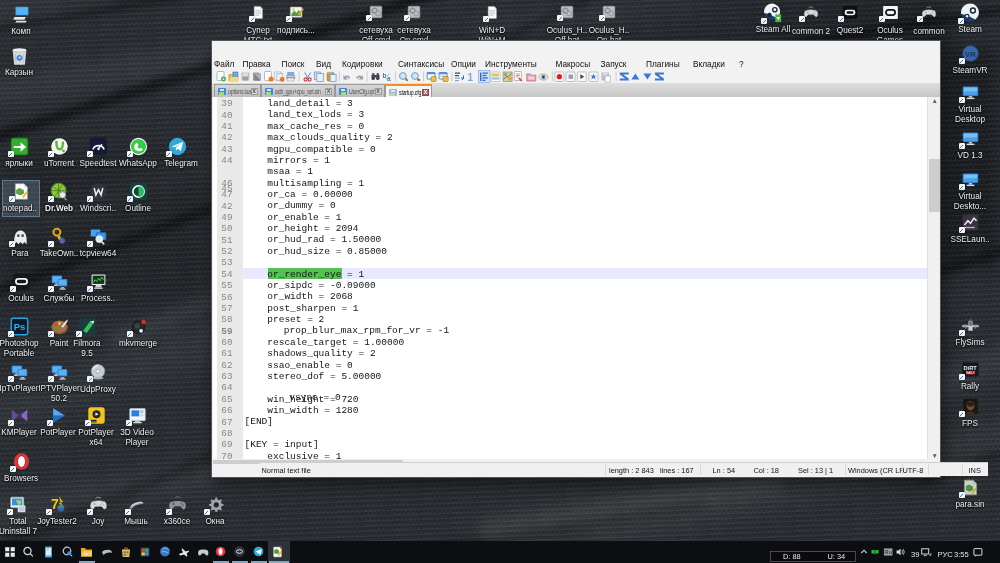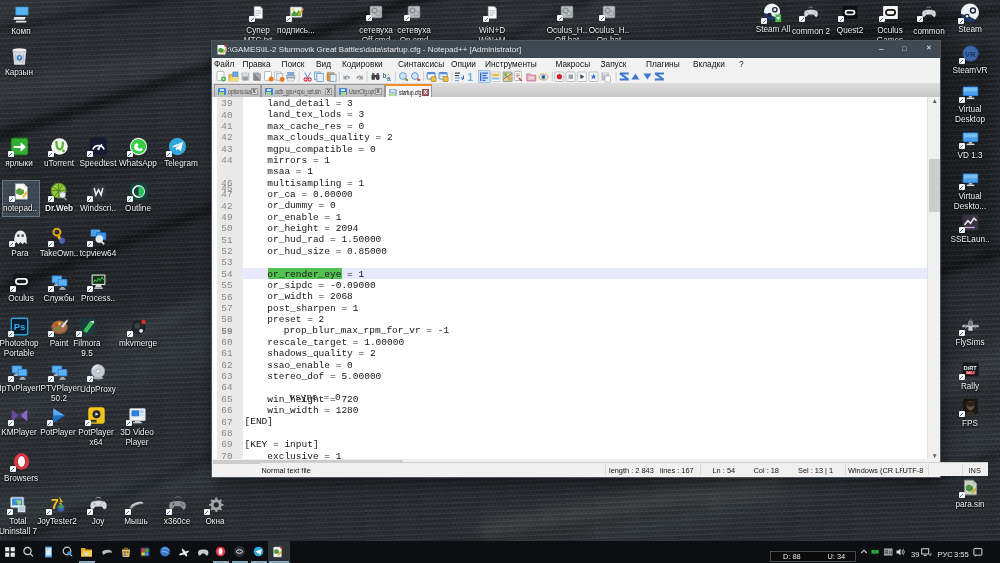--- a/index.html
+++ b/index.html
@@ -723,34 +723,20 @@
       <div class="lb" style="margin-top:3px;">FPS</div>
     </div>
     <div class="di" style="left:938px;top:478px;width:64px;">
       <div class="g" style="width:19px;height:19px;"><svg width="19" height="19">
           <use href="#i-parasin"></use>
         </svg><div class="sa"></div></div>
       <div class="lb" style="margin-top:3px;">para.sin</div>
     </div>
   </div>
 <div id="win">
-<div id="tbar">
-<svg style="position:absolute;left:5px;top:3px" width="10" height="11" viewBox="0 0 10 11">
-        <rect x="0.5" y="1" width="8" height="9.5" rx="0.5" fill="#f8f8f8"></rect>
-        <path d="M1.5 5 C2.5 3.5 5 3.5 5.5 5 C6.5 4.7 7 5.5 6.6 6.3 C7.3 7 6.6 8.2 5.8 8 C5.4 9 3 9.2 2.4 8.1 C1.4 8.4 0.8 7.2 1.5 6.5 C1 6 1.1 5.2 1.5 5 Z" fill="#4d9e3c"></path>
-        <path d="M5.5 8.5 L8.5 4.5 L9.6 5.3 L6.8 9.3 L5.3 9.6 Z" fill="#e8b322"></path>
-        <circle cx="8.4" cy="1.6" r="1.2" fill="#d33"></circle>
-      </svg>
-<div class="ti">I:\GAMES\IL-2 Sturmovik Great Battles\data\startup.cfg - Notepad++ [Administrator]</div>
-<div class="btns">
-        <span style="left:15px;top:2.5px;">–</span>
-        <span style="left:38px;top:3.5px;font-size:7px;">□</span>
-        <span style="left:62px;top:3px;font-size:7px;">✕</span>
-      </div>
-</div>
 <div id="menu">
       <span style="left:2.0px;">Файл</span>
       <span style="left:30.5px;">Правка</span>
       <span style="left:69.5px;">Поиск</span>
       <span style="left:104.0px;">Вид</span>
       <span style="left:130.0px;">Кодировки</span>
       <span style="left:186px;text-align:center;">Синтаксисы</span>
       <span style="left:239.0px;">Опции</span>
       <span style="left:273.0px;">Инструменты</span>
       <span style="left:343.5px;">Макросы</span>

